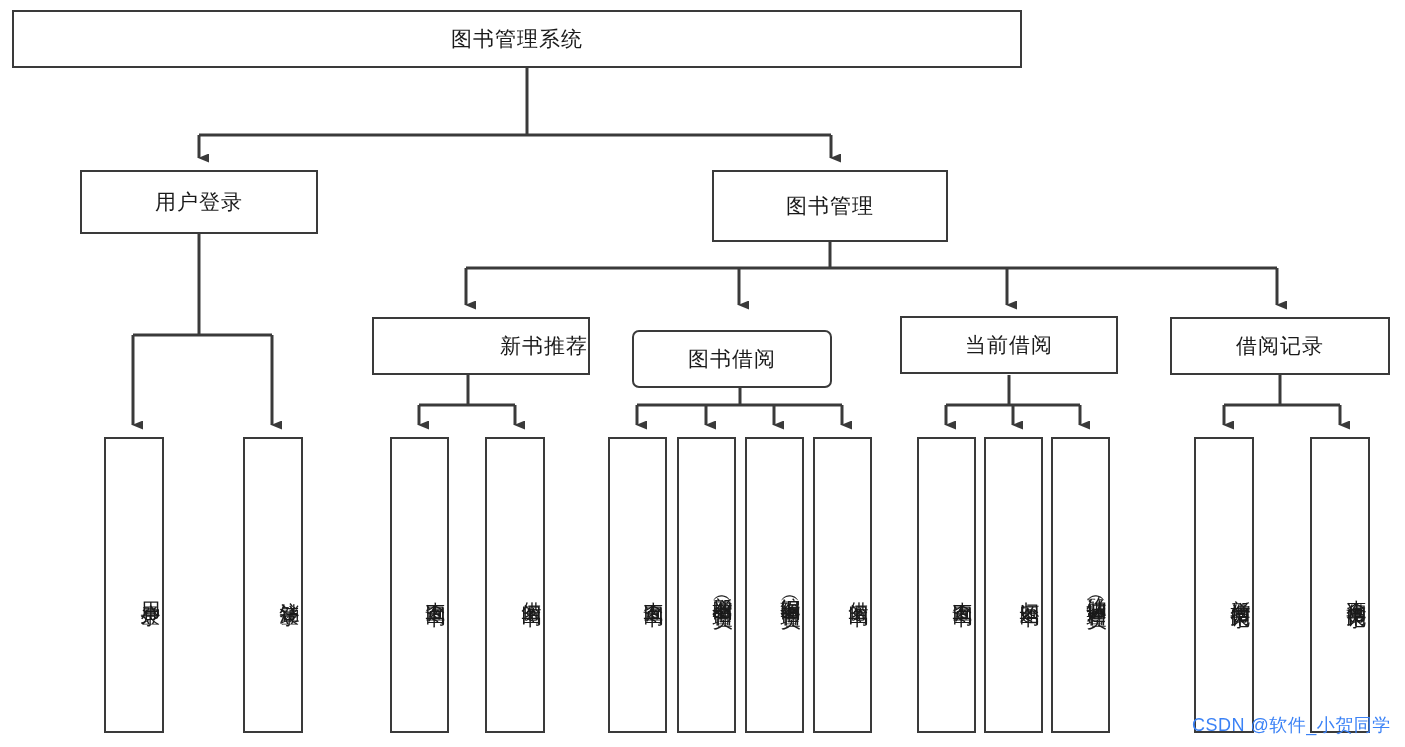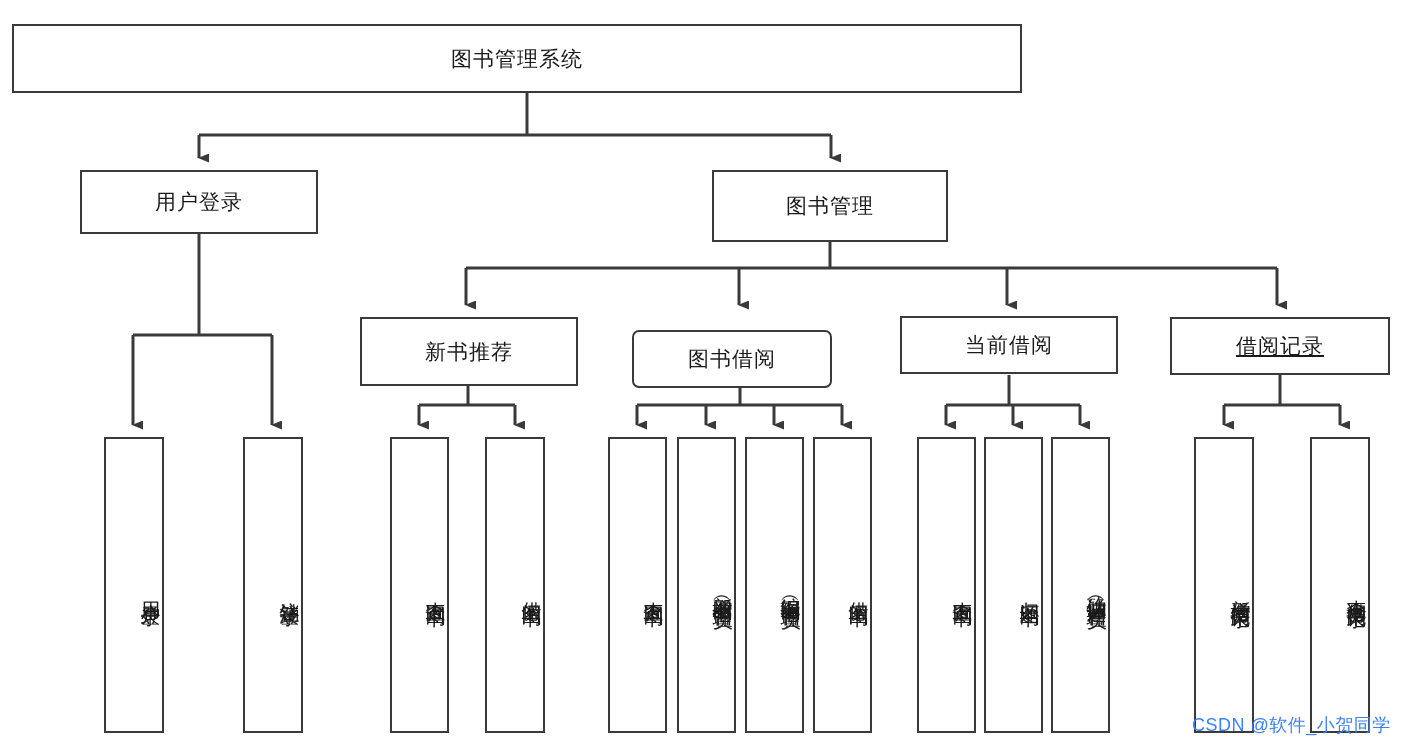--- a/index.html
+++ b/index.html
@@ -121,41 +121,41 @@
       <path d="M1013,405 L1013,425" marker-end="url(#arrow)"></path>
       <path d="M1080,405 L1080,425" marker-end="url(#arrow)"></path>
 
       <path d="M1280,375 L1280,405"></path>
       <path d="M1224,405 L1340,405"></path>
       <path d="M1224,405 L1224,425" marker-end="url(#arrow)"></path>
       <path d="M1340,405 L1340,425" marker-end="url(#arrow)"></path>
     </g>
   </svg>
 
-  <div class="node horiz" style="left:12px; top:24px; width:1010px; height:69px;">
+  <div class="node horiz" style="left:12px; top:10px; width:1010px; height:58px;">
     <span class="node-label">图书管理系统</span>
   </div>
 
   <div class="node horiz" style="left:80px; top:170px; width:238px; height:64px;">
     <span class="node-label">用户登录</span>
   </div>
   <div class="node horiz" style="left:712px; top:170px; width:236px; height:72px;">
     <span class="node-label">图书管理</span>
   </div>
 
-  <div class="node horiz" style="left:360px; top:317px; width:218px; height:69px;">
+  <div class="node horiz" style="left:372px; top:317px; width:218px; height:58px;justify-content:flex-end;">
     <span class="node-label">新书推荐</span>
   </div>
   <div class="node horiz" style="left:632px; top:330px; width:200px; height:58px;border-radius:7px;">
     <span class="node-label">图书借阅</span>
   </div>
   <div class="node horiz" style="left:900px; top:316px; width:218px; height:58px;">
     <span class="node-label">当前借阅</span>
   </div>
-  <div class="node horiz" style="left:1170px; top:317px; width:220px; height:58px;text-decoration:underline;">
+  <div class="node horiz" style="left:1170px; top:317px; width:220px; height:58px;">
     <span class="node-label">借阅记录</span>
   </div>
 
   <div class="node vert" style="left:104px; top:437px; width:60px; height:296px;">
     <span class="node-label">用户登录</span>
   </div>
   <div class="node vert" style="left:243px; top:437px; width:60px; height:296px;">
     <span class="node-label">注销登录</span>
   </div>
 

